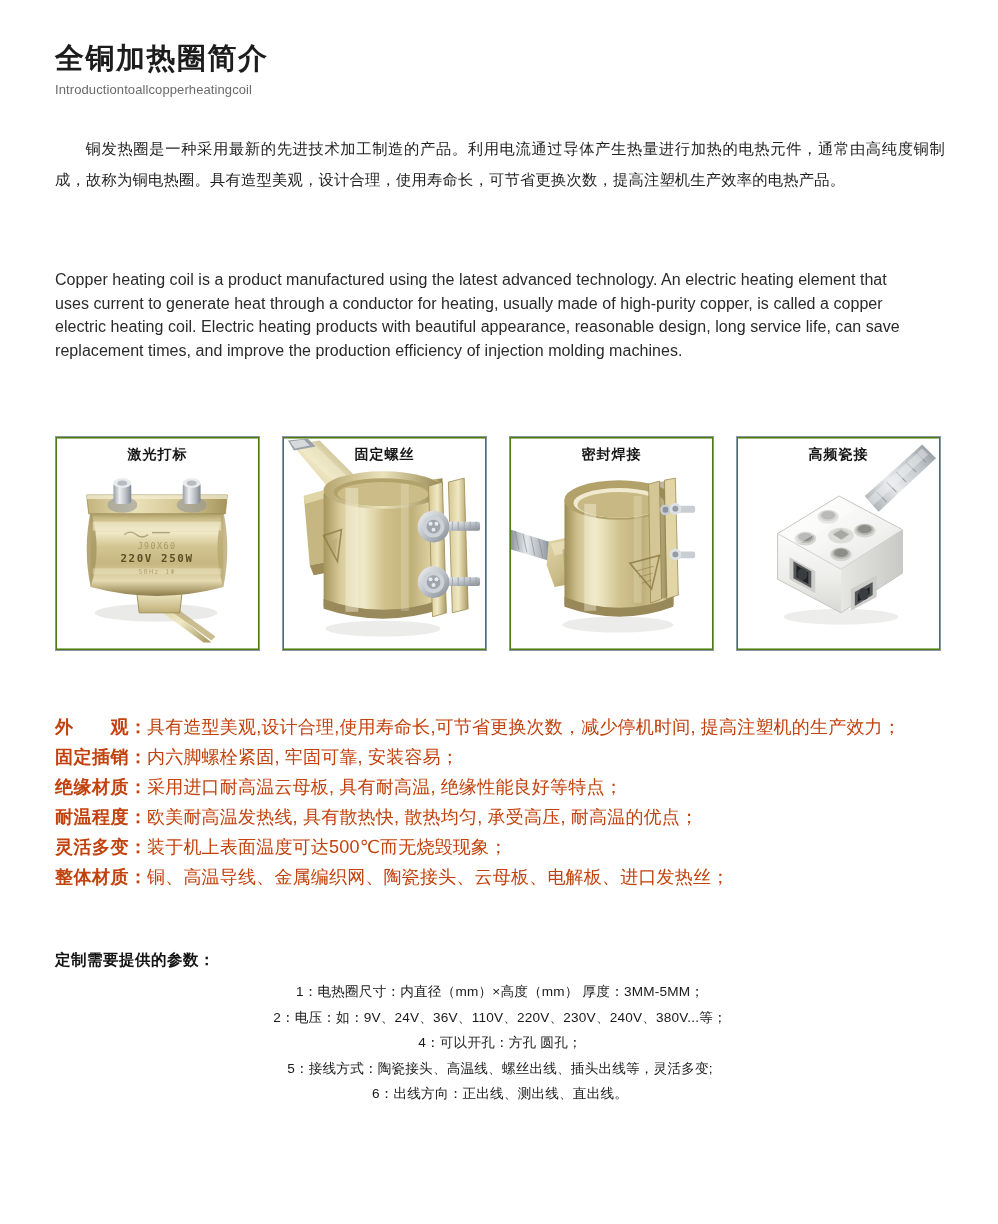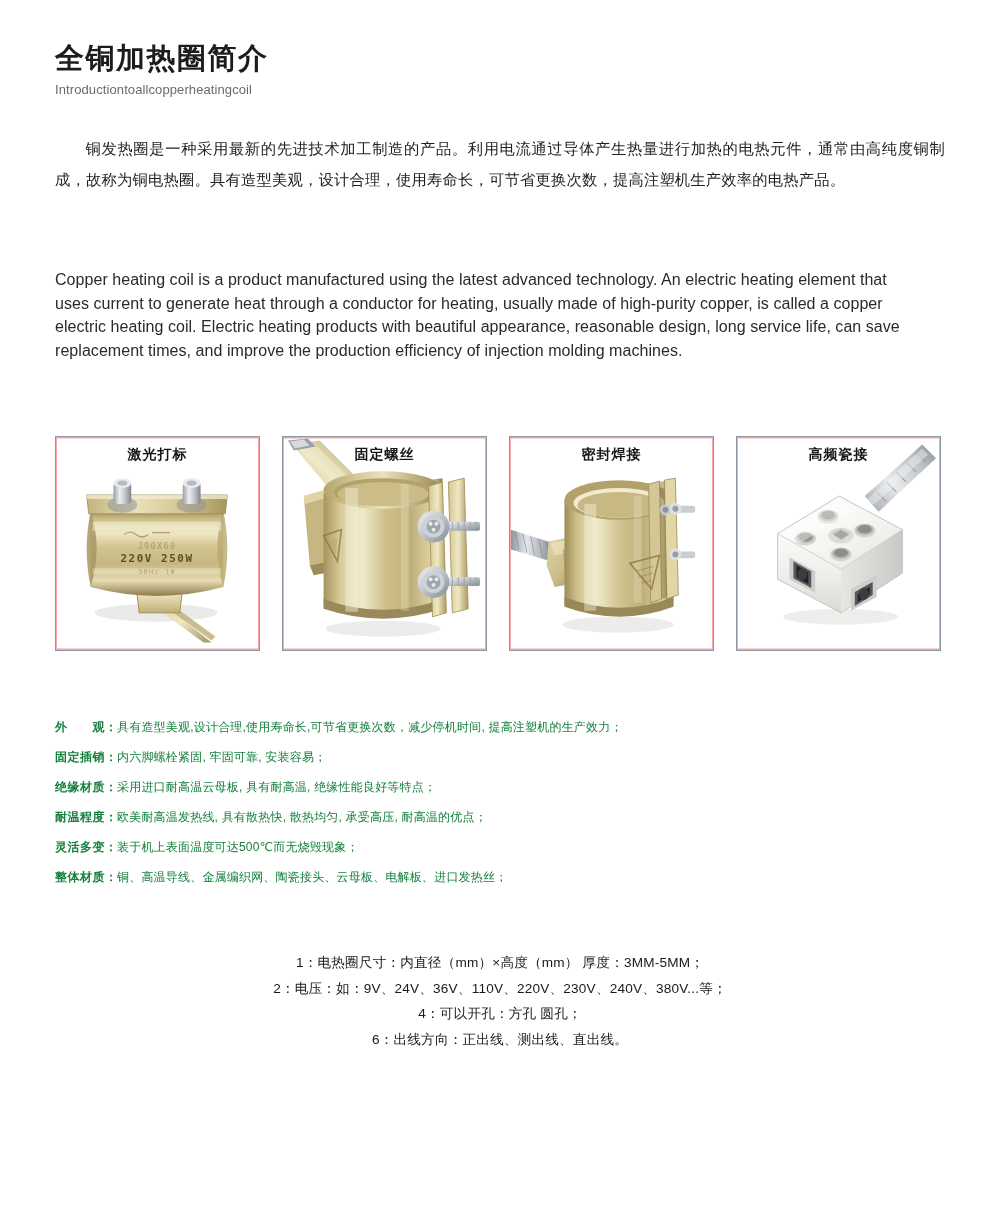--- a/index.html
+++ b/index.html
@@ -47,43 +47,43 @@
     text-align: left;
     letter-spacing: .05px;
   }
 
   
   .cards { position: absolute; left: 55px; top: 436px; width: 886px; height: 215px; display: flex; gap: 22px; }
   .card {
     position: relative;
     width: 206px; height: 215px;
     border: 1.5px solid #8b97a4;
-    background: #fca5a5;
+    background: #4d7c0f;
     overflow: hidden;
   }
   .card-title {
     position: absolute; top: 9px; left: 0; right: 0;
     text-align: center;
     font-size: 14px;
     font-weight: 700;
     color: #151515;
     letter-spacing: 1px;
     z-index: 9;
   }
   .card-photo { position: absolute; inset: 1px; }
   .card-photo svg { display: block; width: 100%; height: 100%; }
 
   
   .specs { position: absolute; left: 55px; top: 712px; width: 890px; }
   .spec-row {
     display: flex;
     align-items: baseline;
-    font-size: 12px;
+    font-size: 18px;
     line-height: 30px;
-    color: #15803d;
+    color: #c2410c;
   }
   .spec-label {
     font-weight: 700;
     white-space: pre;
     flex: 0 0 auto;
     letter-spacing: .5px;
   }
   .spec-sep { font-weight: 700; flex: 0 0 auto; }
   .spec-value { flex: 1 1 auto; letter-spacing: .2px; }
 
@@ -521,19 +521,21 @@
       <span class="spec-value">装于机上表面温度可达500℃而无烧毁现象；</span>
     </div>
     <div class="spec-row">
       <span class="spec-label">整体材质</span>
       <span class="spec-sep">：</span>
       <span class="spec-value">铜、高温导线、金属编织网、陶瓷接头、云母板、电解板、进口发热丝；</span>
     </div>
   </div>
 
   <div class="params">
+    <div class="params-head">定制需要提供的参数：</div>
     <div class="param-row">1：电热圈尺寸：内直径（mm）×高度（mm） 厚度：3MM-5MM；</div>
     <div class="param-row">2：电压：如：9V、24V、36V、110V、220V、230V、240V、380V...等；</div>
     <div class="param-row">4：可以开孔：方孔 圆孔；</div>
+    <div class="param-row">5：接线方式：陶瓷接头、高温线、螺丝出线、插头出线等，灵活多变;</div>
     <div class="param-row">6：出线方向：正出线、测出线、直出线。</div>
   </div>
 
 </div>
 
 </body></html>

